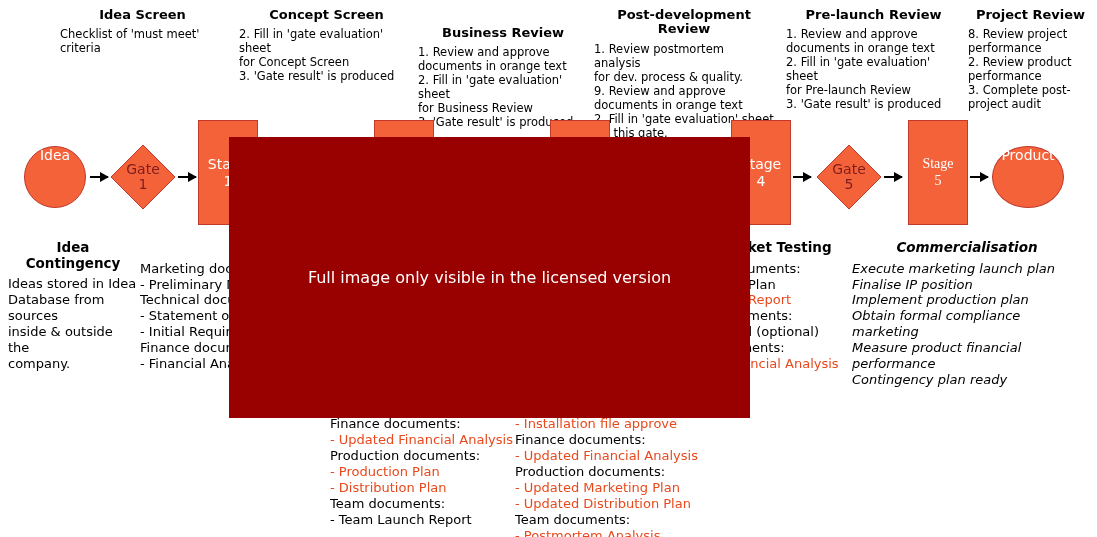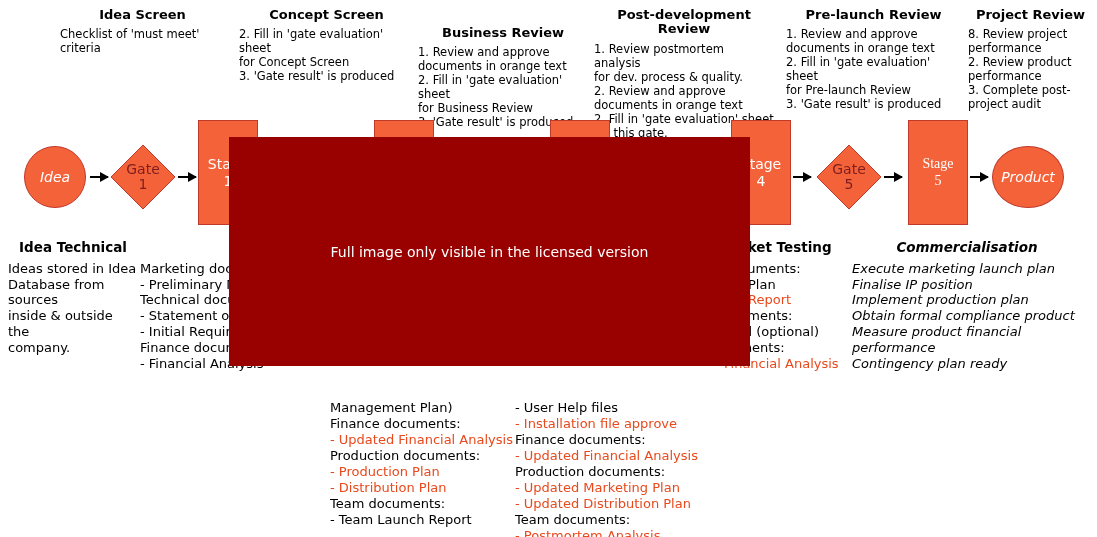--- a/index.html
+++ b/index.html
@@ -50,25 +50,23 @@
   }
   .node {
     position: absolute;
     box-sizing: border-box;
   }
   .ellipse {
     background: #f4623a;
     border: 1px solid #c0392b;
     border-radius: 50%;
     display: flex;
-    align-items: center;
     justify-content: center;
     color: #ffffff;
     font-size: 14px;
-    font-style: italic;
   }
   .diamond-wrap {
     display: flex;
     align-items: center;
     justify-content: center;
   }
   .diamond {
     position: absolute;
     left: 0; top: 0;
     width: 100%;
@@ -129,27 +127,27 @@
   }
   .sb-line.orange { color: #e8491d; }
   .sb-line.head { color: #000000; }
 
   
   .license-overlay {
     position: absolute;
     left: 229px;
     top: 137px;
     width: 521px;
-    height: 229px;
+    height: 281px;
     background: #990000;
     color: #ffffff;
     display: flex;
     align-items: center;
     justify-content: center;
-    font-size: 14px;
+    font-size: 16px;
     z-index: 50;
   }
 </style>
 </head>
 <body>
 
 <div class="stage-root">
 
   <div class="gate-head" style="left:60px; top:8px; width:165px;">
     <div class="gh-title">Idea Screen</div>
@@ -170,21 +168,21 @@
 documents in orange text</div>
     <div class="gh-line">2. Fill in 'gate evaluation' sheet
 for Business Review</div>
     <div class="gh-line">3. 'Gate result' is produced</div>
   </div>
 
   <div class="gate-head" style="left:594px; top:8px; width:180px;">
     <div class="gh-title">Post-development Review</div>
     <div class="gh-line">1. Review postmortem analysis
 for dev. process &amp; quality.</div>
-    <div class="gh-line">2. Review and approve
+    <div class="gh-line">9. Review and approve
 documents in orange text</div>
     <div class="gh-line">2. Fill in 'gate evaluation' sheet
 for this gate.</div>
     <div class="gh-line">3. 'Gate result' is produced</div>
   </div>
 
   <div class="gate-head" style="left:786px; top:8px; width:175px;">
     <div class="gh-title">Pre-launch Review</div>
     <div class="gh-line">1. Review and approve
 documents in orange text</div>
@@ -284,21 +282,21 @@
 5</span>
     </div>
     <div class="arrow" style="left:970px; width:18px; top:57px;"></div>
 
     <div class="node ellipse" style="left:992px; top:26px; width:72px; height:62px;">
       <span>Product</span>
     </div>
   </div>
 
   <div class="stage-block" style="left:8px; top:240px; width:130px;">
-    <div class="sb-title">Idea Technical</div>
+    <div class="sb-title">Idea Contingency</div>
     <div class="sb-line head">Ideas stored in Idea
 Database from sources
 inside &amp; outside the
 company.</div>
   </div>
 
   <div class="stage-block" style="left:140px; top:240px; width:200px;">
     <div class="sb-title" style="text-align:center; margin-left:40px;">Concept</div>
     <div class="sb-line head">Marketing documents:</div>
     <div class="sb-line head">- Preliminary Market Analysis</div>
@@ -341,21 +339,21 @@
     <div class="sb-line head" style="margin-left:24px;">nual (optional)</div>
     <div class="sb-line head" style="margin-left:24px;">cuments:</div>
     <div class="sb-line orange" style="margin-left:24px;">Financial Analysis</div>
   </div>
 
   <div class="stage-block" style="left:852px; top:240px; width:230px;font-style:italic;">
     <div class="sb-title" style="text-align:center;">Commercialisation</div>
     <div class="sb-line head">Execute marketing launch plan</div>
     <div class="sb-line head">Finalise IP position</div>
     <div class="sb-line head">Implement production plan</div>
-    <div class="sb-line head">Obtain formal compliance product</div>
+    <div class="sb-line head">Obtain formal compliance marketing</div>
     <div class="sb-line head">Measure product financial performance</div>
     <div class="sb-line head">Contingency plan ready</div>
   </div>
 
   <div class="license-overlay">
     <span>Full image only visible in the licensed version</span>
   </div>
 
 </div>
 

